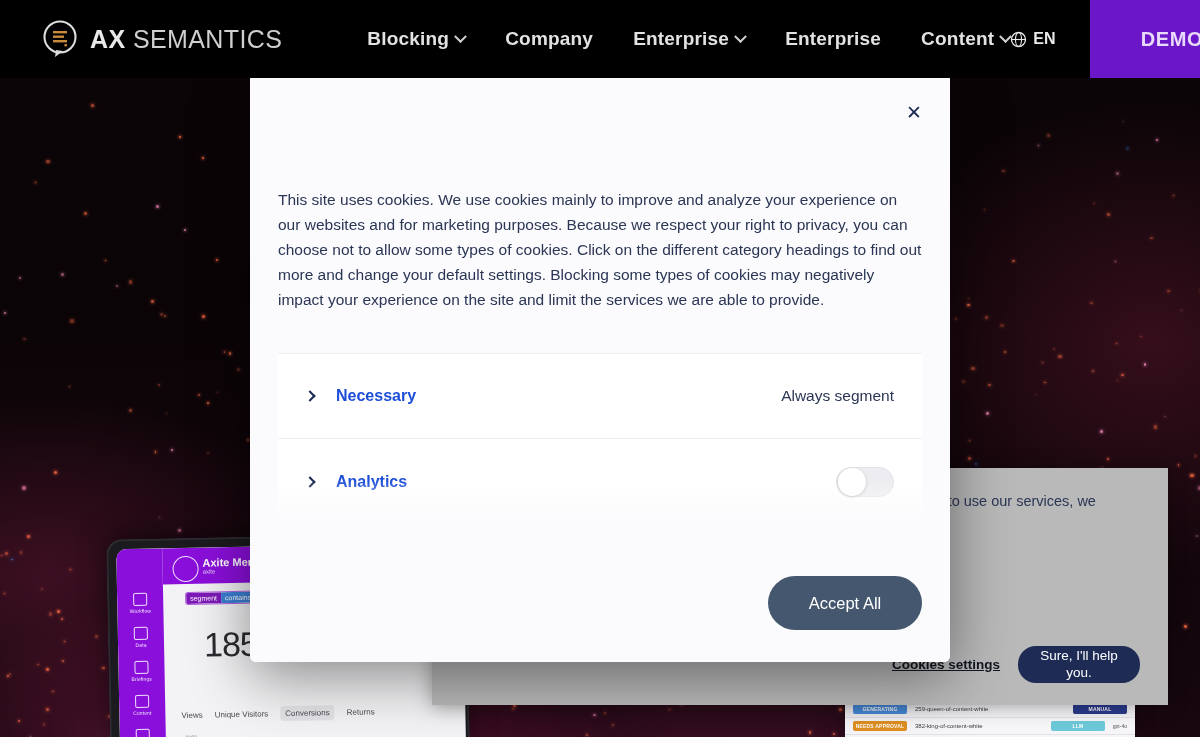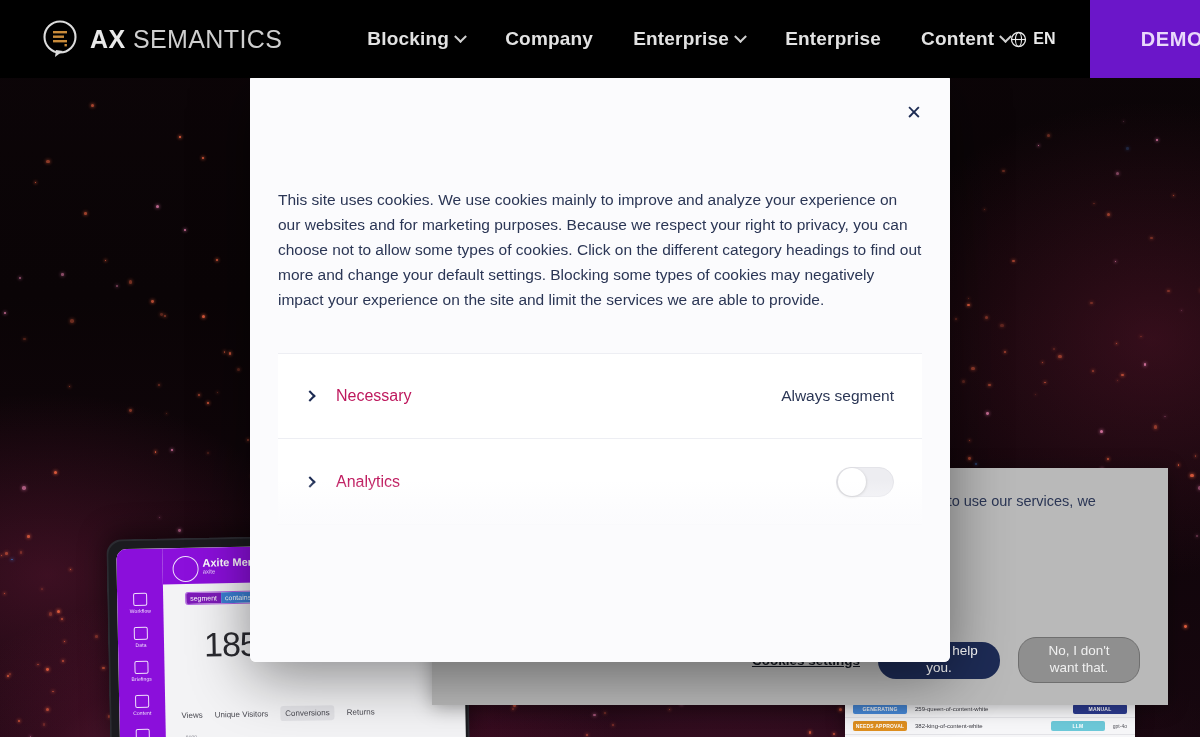--- a/index.html
+++ b/index.html
@@ -344,22 +344,22 @@
   .cat-left { display: flex; align-items: center; gap: 22px; cursor: pointer; }
   .cat-arrow {
     display: inline-block;
     width: 8px; height: 8px;
     border-right: 2px solid #1b2a52;
     border-top: 2px solid #1b2a52;
     transform: rotate(45deg);
   }
   .cat-name {
     font-size: 16px;
-    font-weight: 400;
-    color: #be185d;
+    font-weight: 700;
+    color: #1d4ed8;
   }
   .cat-right { margin-left: auto; }
   .cat-status {
     font-size: 15.5px;
     color: #2b3655;
   }
   .toggle {
     width: 58px; height: 30px;
     border-radius: 15px;
     background: #ededf1;
@@ -914,21 +914,20 @@
       <span class="rtag">gpt-4o</span>
     </div>
   </div>
 
   <div id="cookie-banner">
     <div id="banner-text">cting information about how you ove your browsing experience, as continue to use our services, we</div>
     <div id="banner-text2">okie will be used in your browser to</div>
     <div id="banner-actions">
       <span id="banner-link">Cookies settings</span>
       <div class="bbtn" id="banner-accept">Sure, I'll help you.</div>
-      <div class="bbtn" id="banner-decline">No, I don't want that.</div>
     </div>
   </div>
 
   <div id="topnav">
     <div id="logo-block">
       <svg id="logo-mark" viewBox="0 0 42 42">
         <circle cx="20" cy="19" r="15.5" fill="none" stroke="#dcdcdc" stroke-width="2.1"></circle>
         <path d="M16 32 L15 39 L23 33 Z" fill="#dcdcdc"></path>
         <rect x="13" y="13" width="14" height="2.4" fill="#c98b3a"></rect>
         <rect x="13" y="17.5" width="11" height="2.4" fill="#c98b3a"></rect>
@@ -1003,17 +1002,18 @@
         </div>
       </div>
 
       <div class="cat-row faded"></div>
 
     </div>
 
     <div id="section-fade"></div>
 
     <div id="modal-footer">
+      <div class="mbtn" id="accept-all">Accept All</div>
     </div>
 
   </div>
 
 </div>
 
 </body></html>

